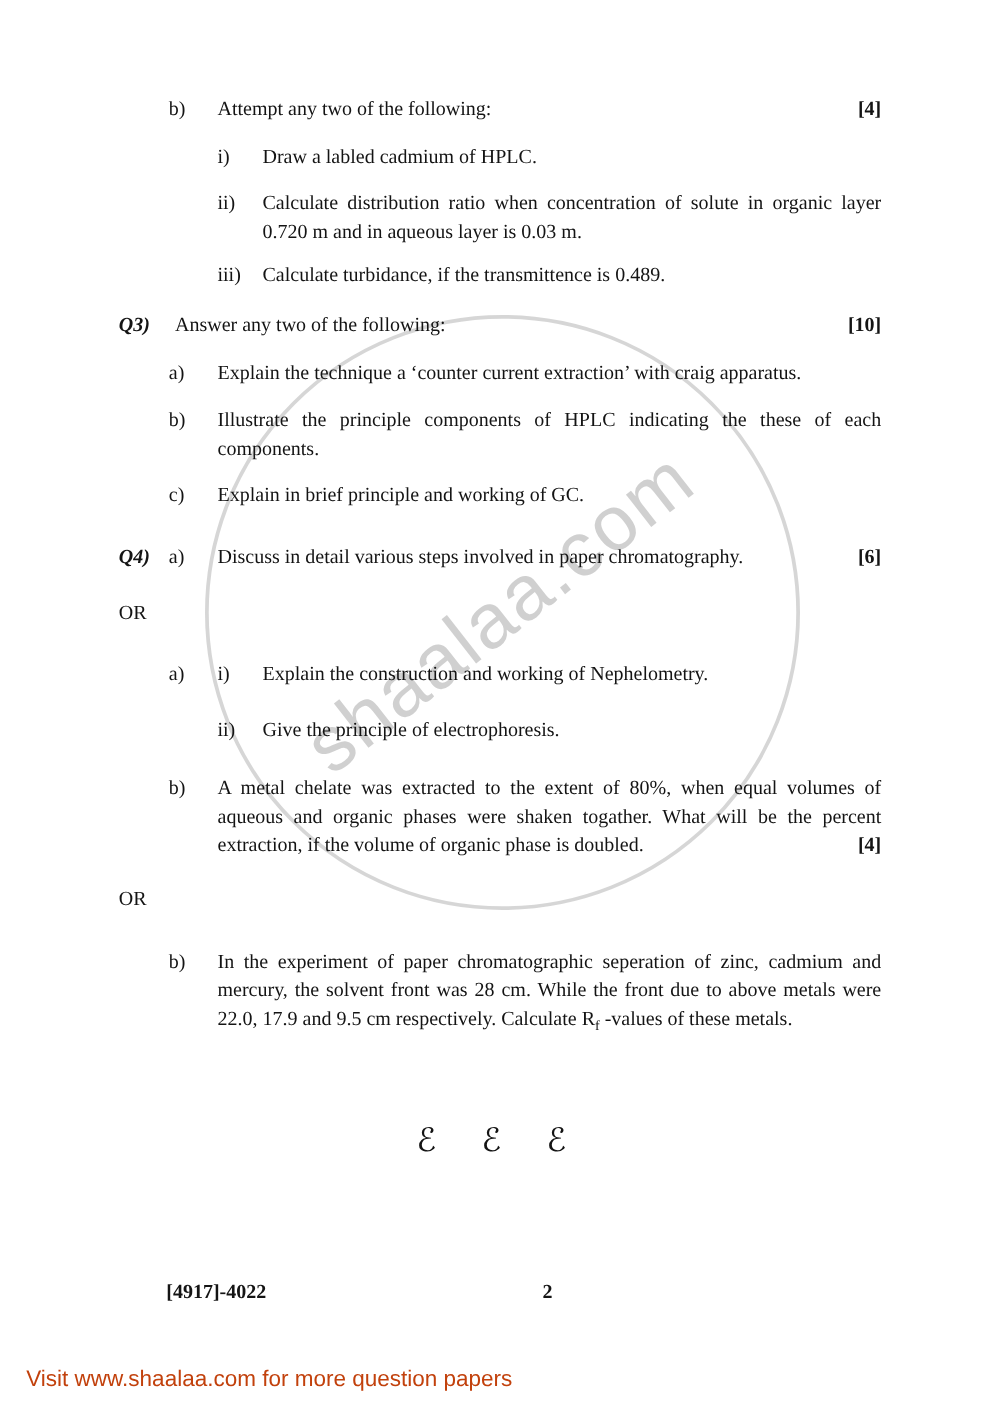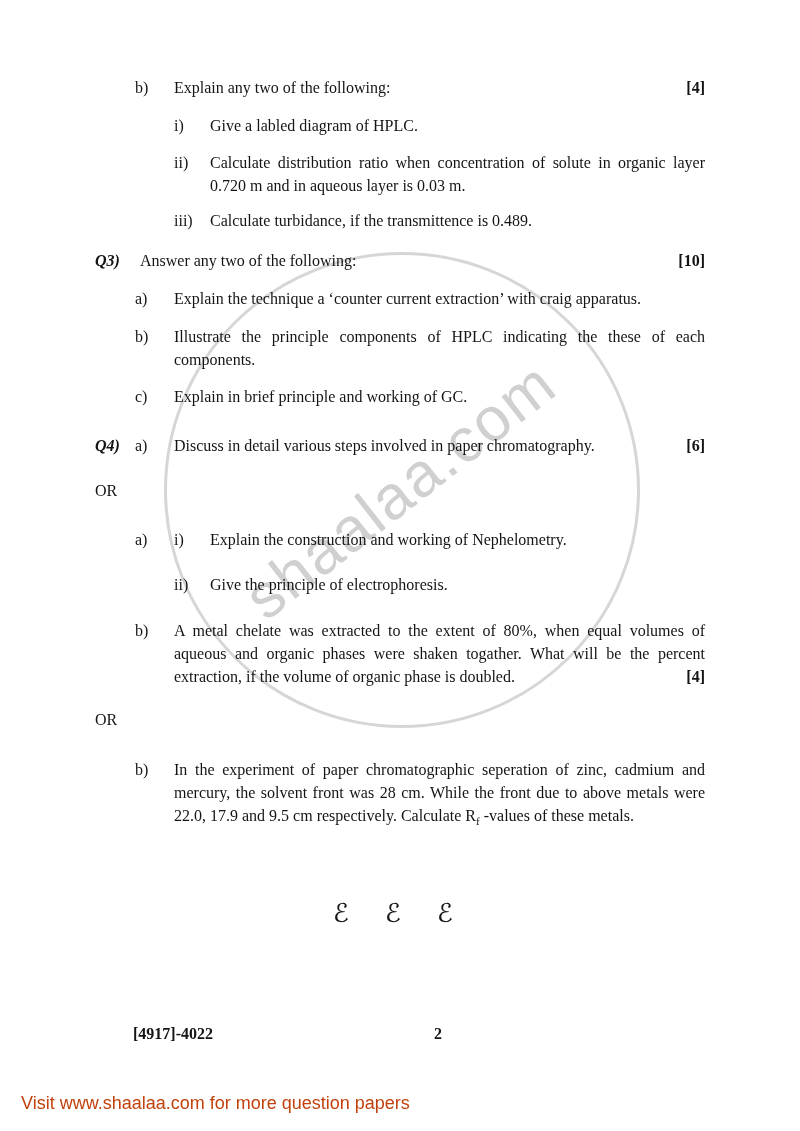--- a/index.html
+++ b/index.html
@@ -130,28 +130,28 @@
 
 <main class="page">
 
   <div class="wm-circle"></div>
   <div class="wm-text">shaalaa.com</div>
 
   <div class="content">
 
     <div class="row ml40 mb15">
       <span class="c1">b)</span>
-      <p class="txt">Explain any two of the following:</p>
+      <p class="txt">Attempt any two of the following:</p>
       <span class="marks">[4]</span>
     </div>
 
     <div class="row ml40 mb14">
       <span class="c1"></span>
       <span class="c2">i)</span>
-      <p class="txt">Give a labled diagram of HPLC.</p>
+      <p class="txt">Draw a labled cadmium of HPLC.</p>
     </div>
 
     <div class="row ml40 mb12">
       <span class="c1"></span>
       <span class="c2">ii)</span>
       <p class="txt">Calculate distribution ratio when concentration of solute in organic layer 0.720 m and in aqueous layer is 0.03 m.</p>
     </div>
 
     <div class="row ml40 mb17">
       <span class="c1"></span>

